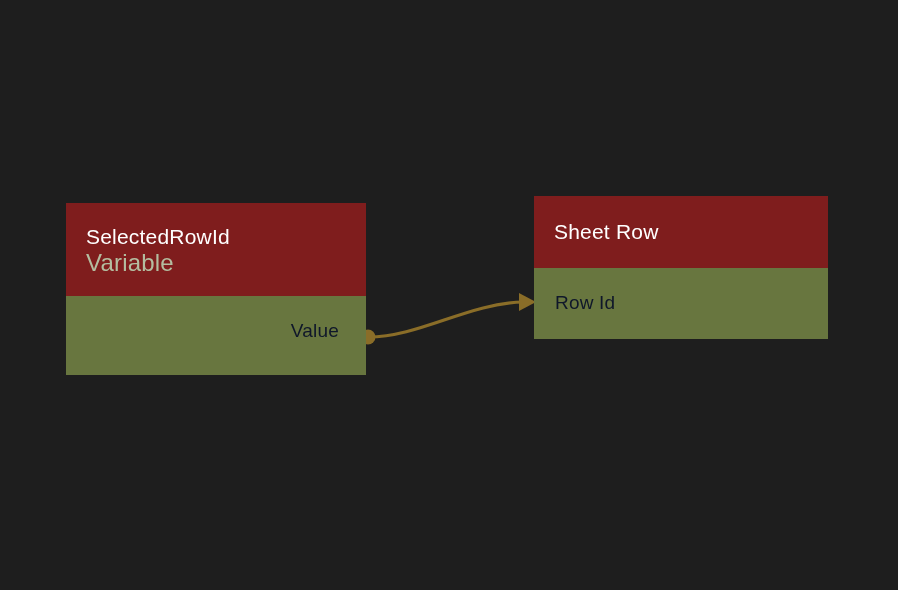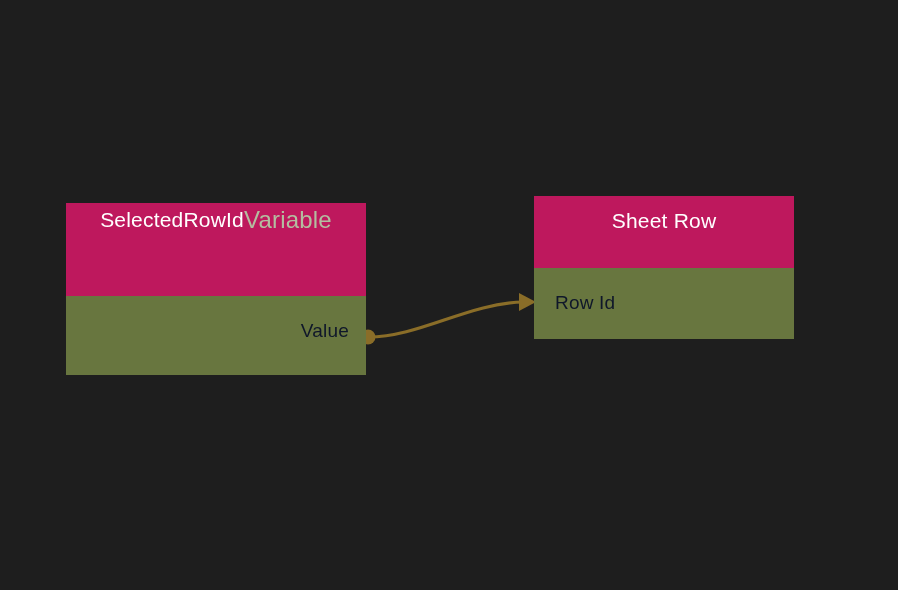--- a/index.html
+++ b/index.html
@@ -26,23 +26,24 @@
     width: 898px;
     height: 590px;
     pointer-events: none;
   }
   .node {
     position: absolute;
     overflow: visible;
   }
   .node-header {
     box-sizing: border-box;
-    background: #be185d;
-    padding: 12px 20px;
+    background: #7f1d1d;
+    padding: 4px 20px;
     display: flex;
+    flex-direction: column;
     justify-content: center;
   }
   .node-title {
     color: #ffffff;
     font-size: 21px;
     line-height: 26px;
     letter-spacing: 0.2px;
     white-space: nowrap;
   }
   .node-subtitle {
@@ -57,21 +58,21 @@
     background: #68763f;
     position: relative;
   }
   .port-row {
     position: absolute;
     display: flex;
     align-items: center;
     white-space: nowrap;
   }
   .port-row.out {
-    right: 17px;
+    right: 27px;
     justify-content: flex-end;
   }
   .port-row.in {
     left: 21px;
   }
   .port-label {
     color: #0f172a;
     font-size: 19px;
     line-height: 23px;
     letter-spacing: 0.2px;
@@ -92,21 +93,21 @@
     height: 79px;
   }
   #node-variable .port-row.out {
     top: 23px;
   }
 
   
   #node-sheet-row {
     left: 534px;
     top: 196px;
-    width: 260px;
+    width: 294px;
     height: 143px;
     border-radius: 15px;
   }
   #node-sheet-row .node-header {
     height: 72px;
   }
   #node-sheet-row .node-body {
     height: 71px;
   }
   #node-sheet-row .port-row.in {

